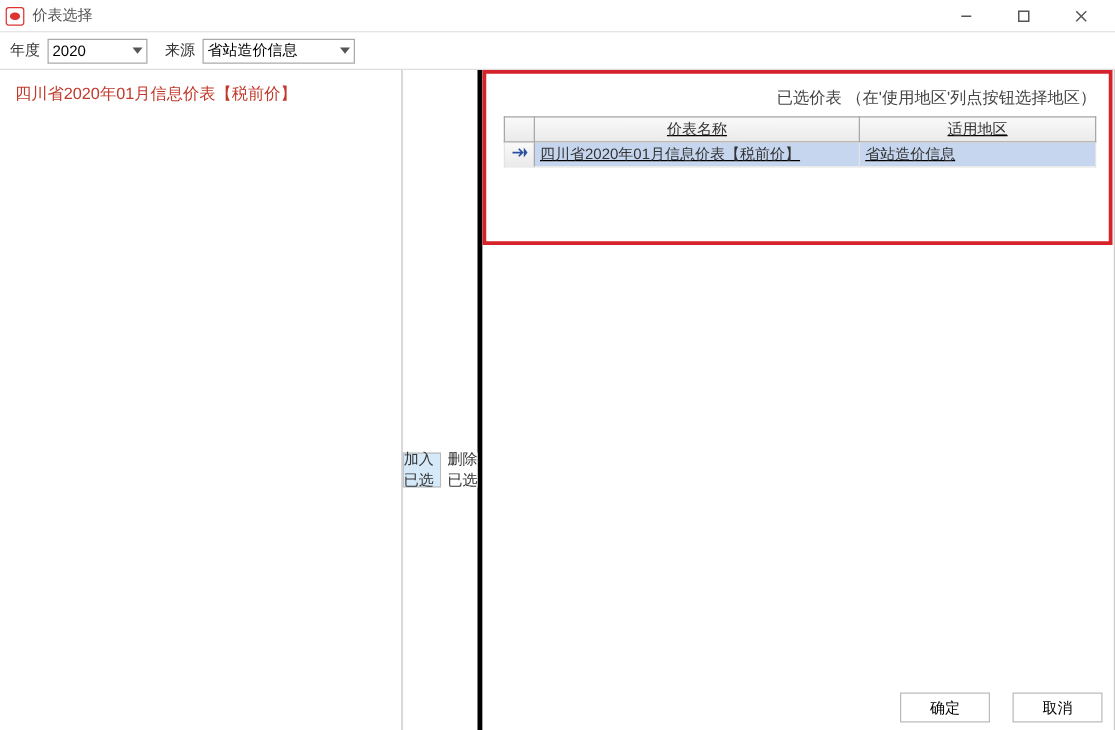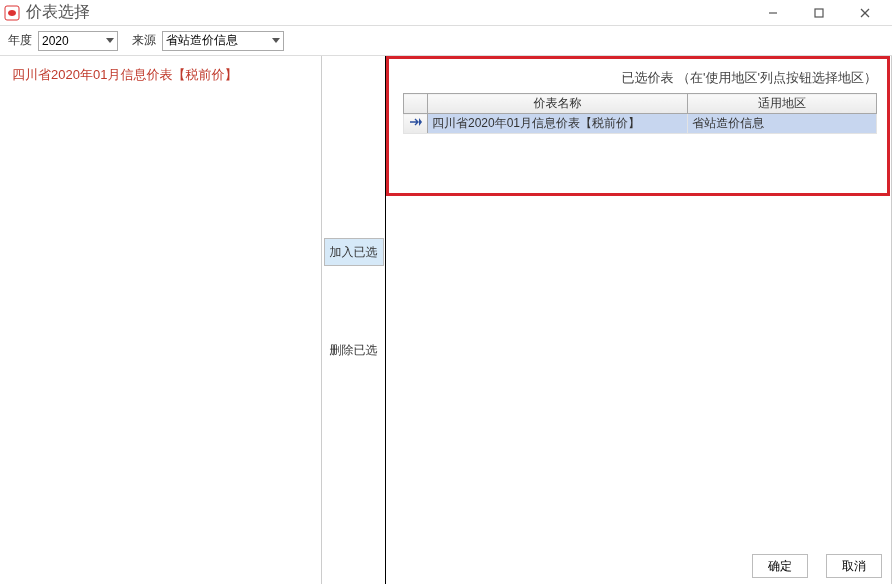--- a/index.html
+++ b/index.html
@@ -19,21 +19,21 @@
     display: flex;
     align-items: center;
     padding: 0 4px;
   }
   .titlebar-icon {
     width: 16px; height: 16px;
     margin-right: 6px;
     display: inline-flex; align-items: center; justify-content: center;
   }
   .titlebar-icon svg { width:16px; height:16px; }
-  .titlebar-title { color:#555; font-size:16px; }
+  .titlebar-title { color:#555; font-size:12px; }
   .win-controls { margin-left:auto; display:flex; }
   .win-btn {
     width:46px; height:26px;
     display:flex; align-items:center; justify-content:center;
     color:#555;
   }
 
   .toolbar {
     height: 30px;
     background:#fff;
@@ -81,24 +81,24 @@
     color:#333;
     cursor:default;
     white-space:nowrap;
   }
   .price-item.selected {
     color:#C0392B;
   }
 
   .middle-pane {
     width:64px;
-    border-right:1px solid #000000;
+    border-right:4px solid #000000;
     background:#fff;
     display:flex;
-    flex-direction:column;
+    flex-direction:row;
     align-items:center;
     padding-top:182px;
   }
   .mid-btn {
     width:60px; height:28px;
     border:1px solid #bbb;
     font-size:12px;
     display:flex; align-items:center; justify-content:center;
     margin-bottom:70px;
     cursor:default;
@@ -115,20 +115,21 @@
     position:absolute;
     left:0px; top:0px; right:2px; height:140px;
     border:3px solid #d6222a;
     padding:10px 10px 8px 14px;
   }
   .selected-title { color:#444; font-size:13px; margin-bottom:6px;text-align:right; }
   .table {
     width:100%;
     border-collapse:collapse;
     table-layout:fixed;
+    text-decoration:underline;
   }
   .table th {
     border:1px solid #a7a7a7;
     background:linear-gradient(#f9f9f9,#eaeaea);
     font-weight:normal;
     font-size:12px;
     color:#333;
     height:20px;
   }
   .table td {
@@ -151,21 +152,21 @@
   col.handle{width:24px;}
   col.name{width:55%;}
   col.region{width:auto;}
 
   .footer {
     position:absolute;
     bottom:6px; right:10px;
     display:flex; gap:18px;
   }
   .dlg-btn {
-    width:56px; height:24px;
+    width:72px; height:24px;
     background:#fff;
     border:1px solid #bcbcbc;
     font-size:12px;
     display:flex; align-items:center; justify-content:center;
     cursor:default;
     text-align:center;
   }
 
   .right-border {
     position:absolute; top:0; right:0; bottom:0; width:1px; background:#ccc;

